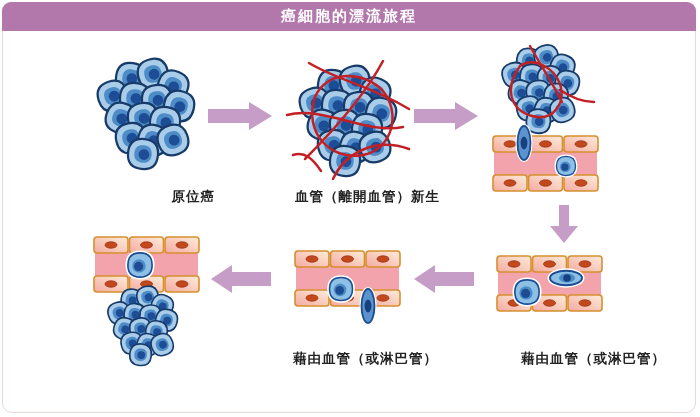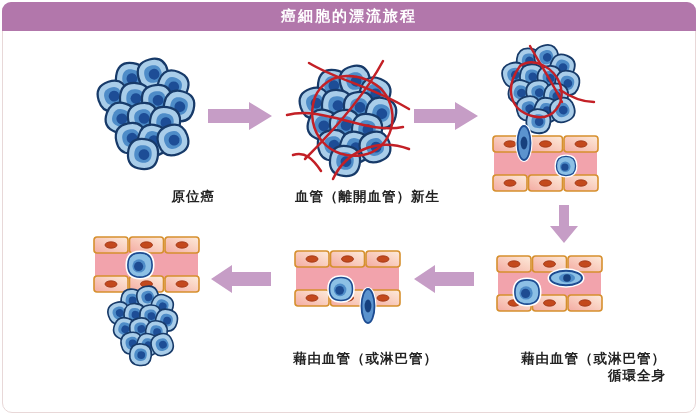--- a/index.html
+++ b/index.html
@@ -141,21 +141,20 @@
     <path d="M9,0 H19 V21 H28 L14,38 L0,21 H9 Z" fill="#c69dc6"></path>
   </svg>
 
   <svg class="abs" style="left:497px;top:249px" width="105" height="70" viewBox="0 0 105 70">
     <use href="#vessel" x="0" y="7"></use>
     <use href="#hcell" transform="translate(30,43) scale(0.95)"></use>
     <use href="#ecell" transform="translate(69,29)"></use>
   </svg>
   <div class="label" style="left:481px;top:350px;width:185px">
     <span>藉由血管（或淋巴管）</span>
-    <span>循環全身</span>
   </div>
 
   <svg class="abs" style="left:414px;top:263px" width="60" height="32" viewBox="0 0 60 32">
     <path d="M60,9 H21 V2 L0,16 L21,30 V23 H60 Z" fill="#c69dc6"></path>
   </svg>
 
   <svg class="abs" style="left:295px;top:249px" width="105" height="90" viewBox="0 0 105 90">
     <use href="#vessel" x="0" y="2"></use>
     <use href="#hcell" transform="translate(46,40) scale(0.9)"></use>
     <use href="#vcell" transform="translate(73,57)"></use>

